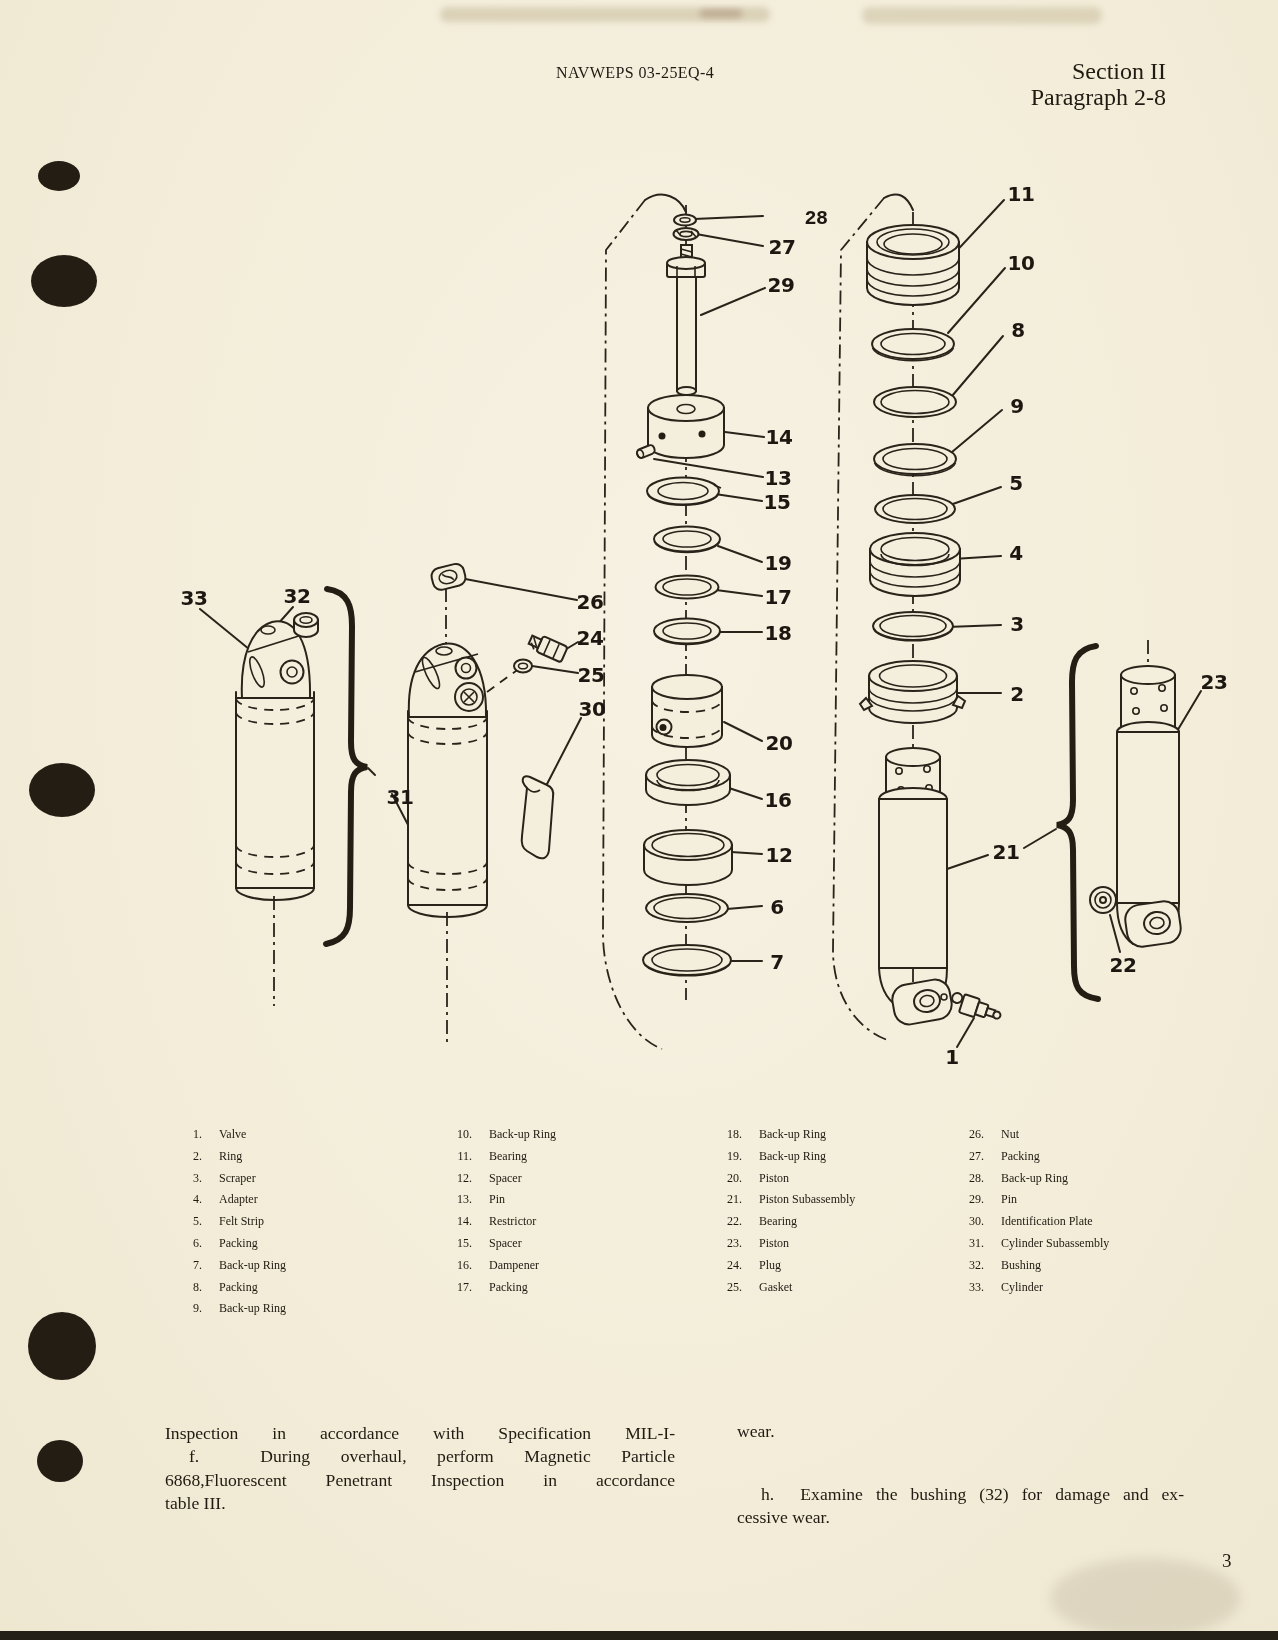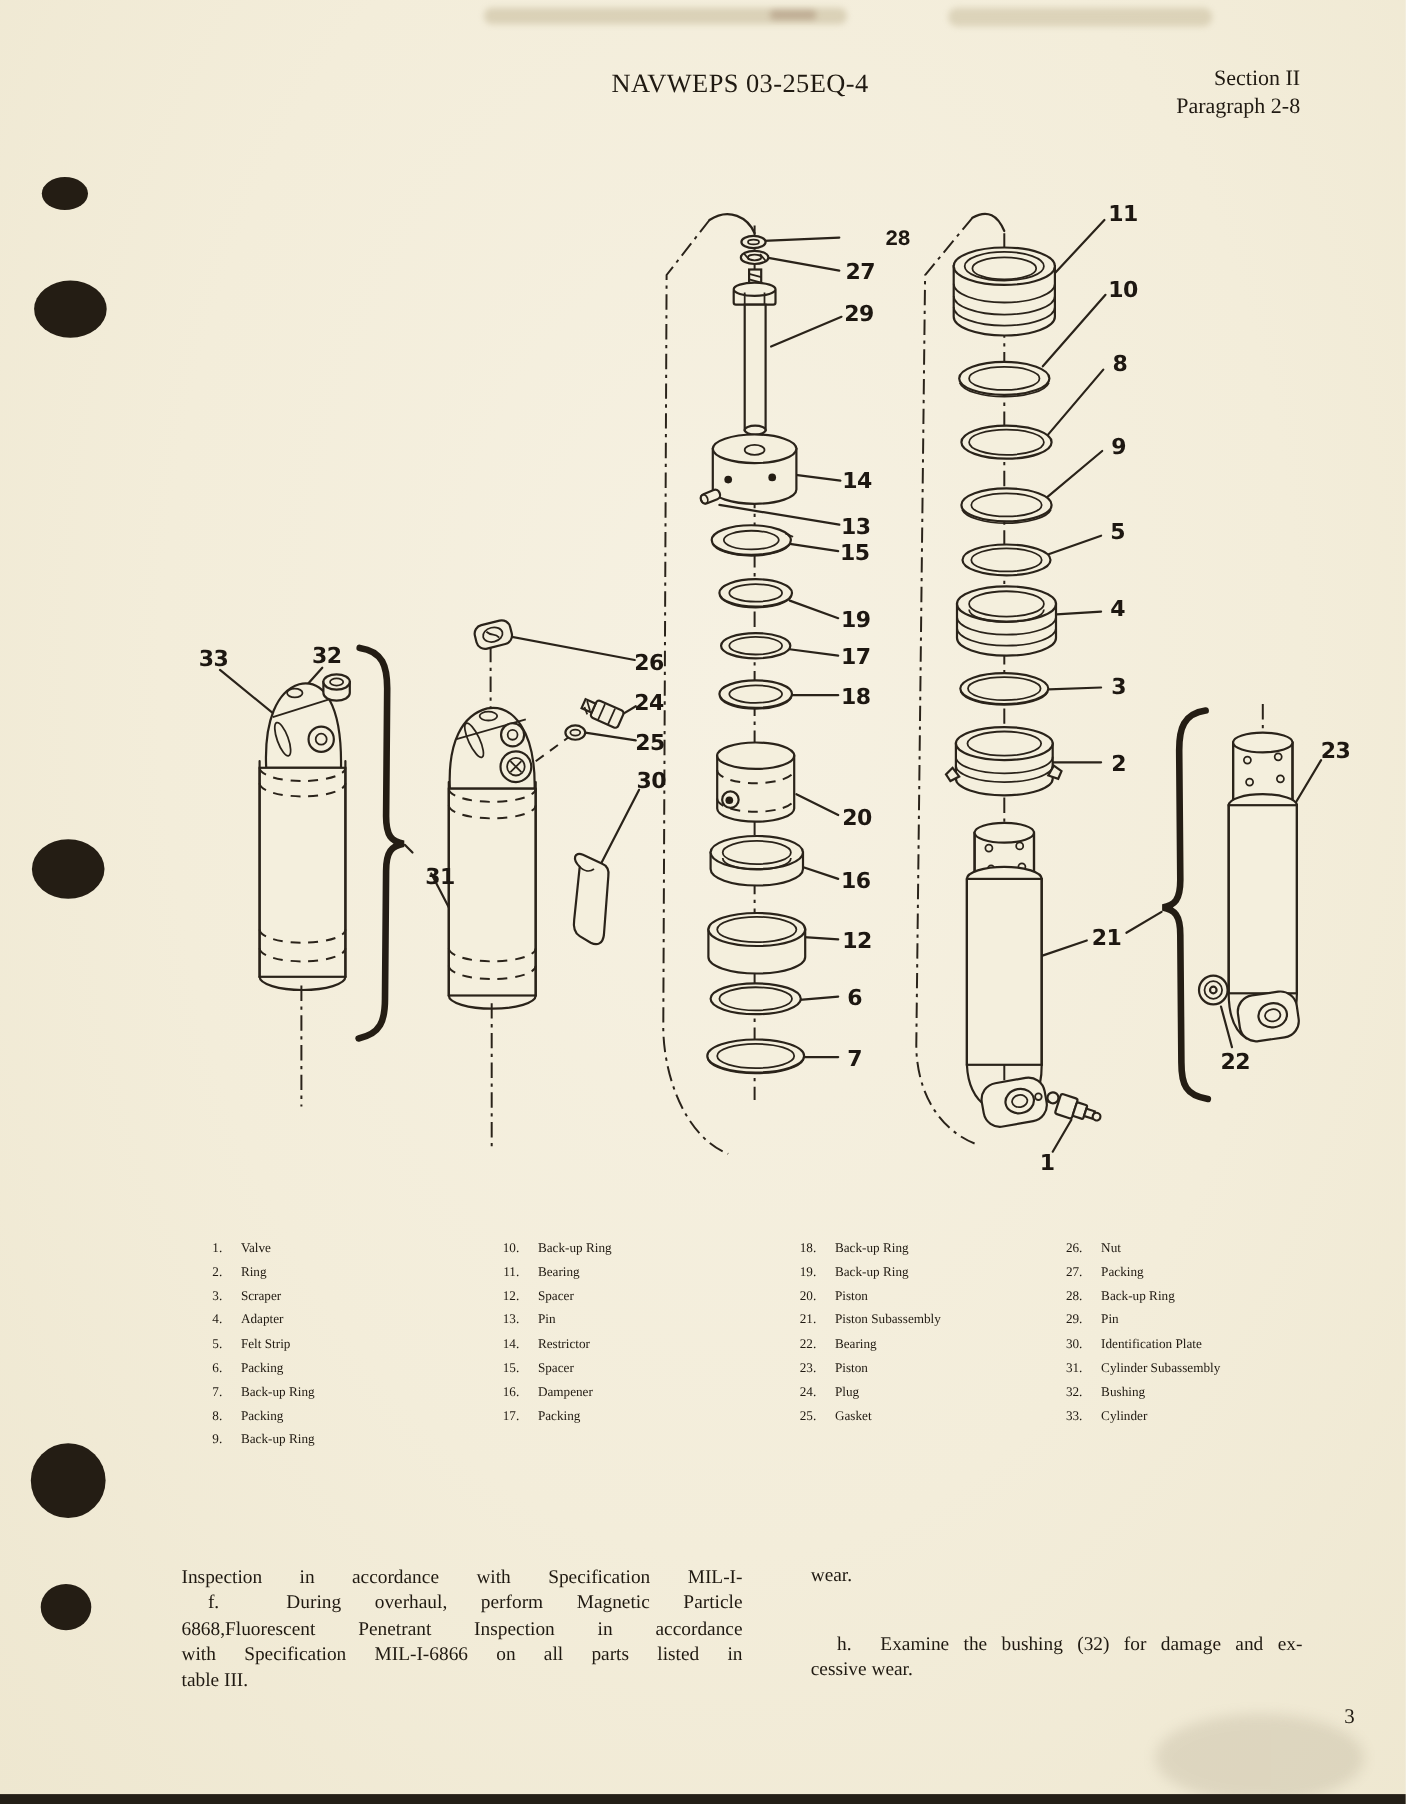--- a/index.html
+++ b/index.html
@@ -4,22 +4,22 @@
 <style>
   html,body{margin:0;padding:0;}
   body{
     width:1278px;height:1640px;position:relative;overflow:hidden;
     background:radial-gradient(ellipse at 52% 38%, #f6f1e2 0%, #f3edda 55%, #eee7d0 100%);
     font-family:"Liberation Serif", serif;
     color:#201a12;
   }
   .page{position:absolute;inset:0;}
   .art{position:absolute;left:0;top:0;}
-  .hdr-center{position:absolute;left:556px;top:64px;font-size:24px;letter-spacing:.4px;white-space:nowrap;}
-  .hdr-right{position:absolute;right:96px;top:58px;text-align:right;font-size:20px;line-height:26px;white-space:nowrap;}
+  .hdr-center{position:absolute;left:556px;top:64px;font-size:16px;letter-spacing:.4px;white-space:nowrap;}
+  .hdr-right{position:absolute;right:112px;top:58px;text-align:right;font-size:24px;line-height:26px;white-space:nowrap;}
   .callout-layer{position:absolute;inset:0;}
   .callout{
     position:absolute;transform:translate(-50%,-50%);
     font-family:"DejaVu Sans", sans-serif;font-weight:700;font-size:20px;
     color:#1d1711;letter-spacing:-0.5px;white-space:nowrap;
   }
   .parts{position:absolute;top:1124px;font-size:12px;line-height:21.8px;}
   #col1{left:172px;} #col2{left:436px;} #col3{left:706px;} #col4{left:948px;}
   .part-row{white-space:nowrap;}
   .pn{display:inline-block;width:30px;text-align:right;}
@@ -448,21 +448,20 @@
       <div class="part-row"><span class="pn">31.</span><span class="pname">Cylinder Subassembly</span></div>
       <div class="part-row"><span class="pn">32.</span><span class="pname">Bushing</span></div>
       <div class="part-row"><span class="pn">33.</span><span class="pname">Cylinder</span></div>
     </div>
 
 
   <div class="para" id="para-f">
       <div class="tline just">Inspection in accordance with Specification MIL-I-</div>
       <div class="tline just ind">f.  During overhaul, perform Magnetic Particle</div>
       <div class="tline just">6868,Fluorescent Penetrant Inspection in accordance</div>
-      <div class="tline just">with Specification MIL-I-6866 on all parts listed in</div>
       <div class="tline">table III.</div>
     </div>
   <div class="para" id="para-g">
       <div class="tline">wear.</div>
     </div>
   <div class="para" id="para-h">
       <div class="tline just ind">h.  Examine the bushing (32) for damage and ex-</div>
       <div class="tline">cessive wear.</div>
     </div>
 

